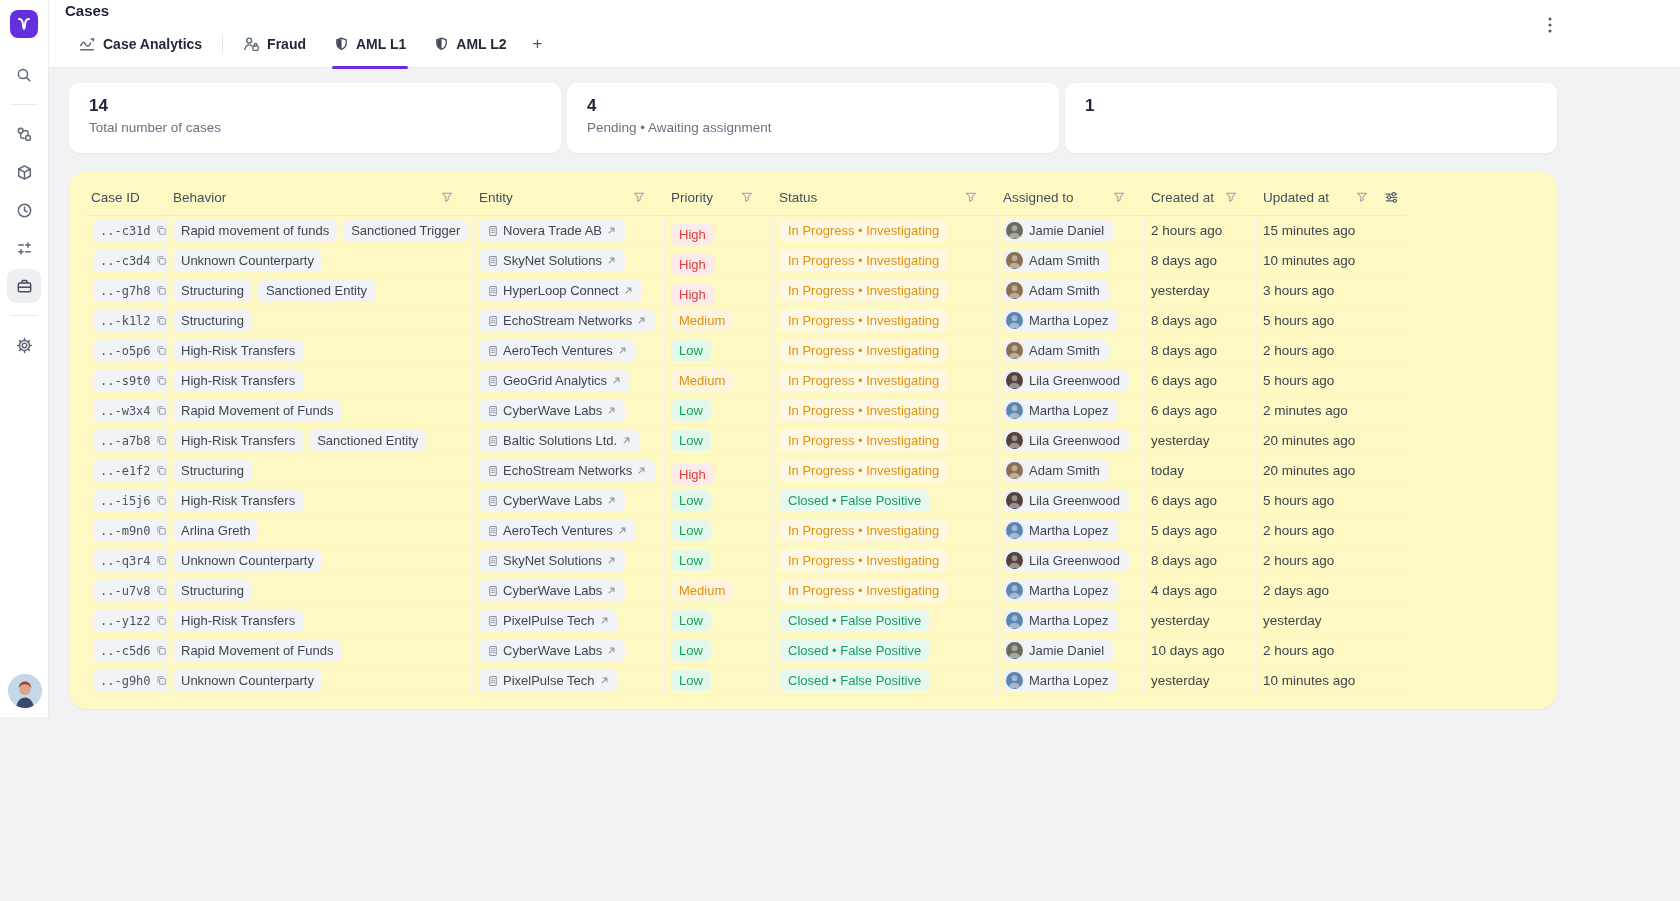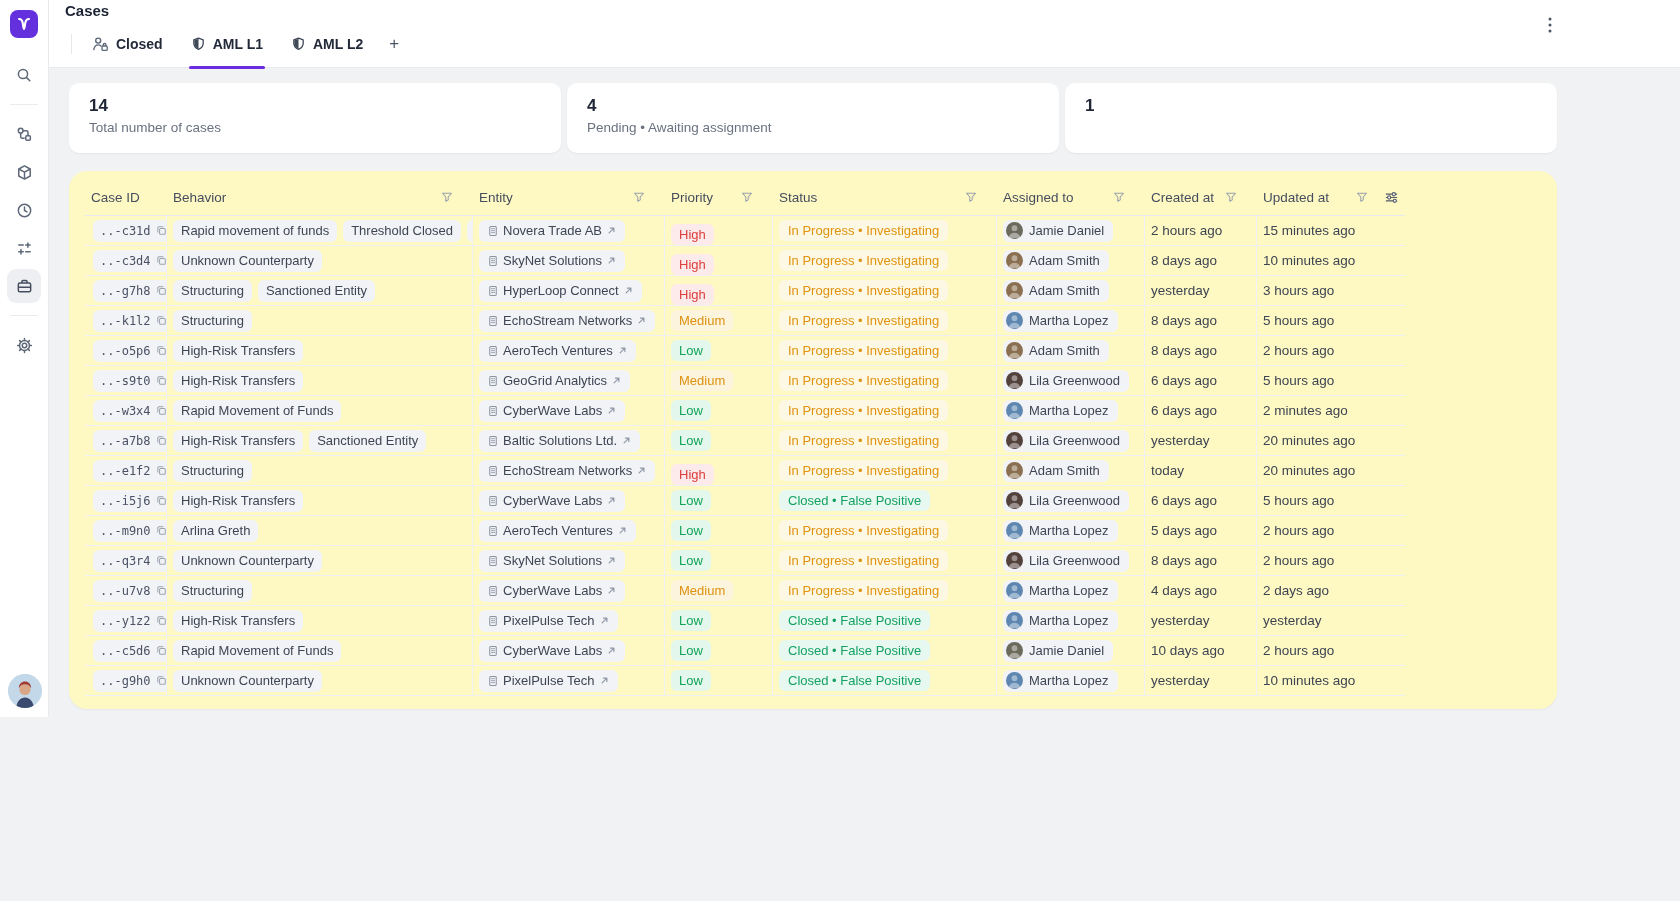--- a/index.html
+++ b/index.html
@@ -165,31 +165,41 @@
       <div class="kebab">
         <svg width="4" height="16" viewBox="0 0 4 16">
             <circle cx="2" cy="2" r="1.5" fill="#4d5665"></circle>
             <circle cx="2" cy="8" r="1.5" fill="#4d5665"></circle>
             <circle cx="2" cy="14" r="1.5" fill="#4d5665"></circle>
           </svg>
       </div>
     </header>
 
     <nav class="tabbar">
+      <div class="tab">
+        <span class="ticon">
+          <svg width="17" height="15" viewBox="0 0 17 15">
+              <path d="M1.8 8.6C3.6 4.4 4.8 4.3 6.5 7.2s3.2 3 5-1.2" fill="none" stroke="#5d6878" stroke-width="1.5" stroke-linecap="round"></path>
+              <path d="M1.8 12.8h12.7" stroke="#5d6878" stroke-width="1.5" stroke-linecap="round"></path>
+              <path d="M12.2 2.2l2.4-.6-.5 2.4" fill="none" stroke="#5d6878" stroke-width="1.4" stroke-linecap="round" stroke-linejoin="round"></path>
+            </svg>
+        </span>
+        <span>Case Analytics</span>
+      </div>
       <div class="tabdiv"></div>
       <div class="tab">
         <span class="ticon">
           <svg width="17" height="16" viewBox="0 0 17 16">
               <circle cx="6.2" cy="4.6" r="2.5" fill="none" stroke="#5d6878" stroke-width="1.4"></circle>
               <path d="M1.8 13.6c.6-3.1 2.3-4.7 4.4-4.7 1.1 0 2 .4 2.8 1.1" fill="none" stroke="#5d6878" stroke-width="1.4" stroke-linecap="round"></path>
               <rect x="10" y="10" width="5.2" height="4.4" rx="1" fill="none" stroke="#5d6878" stroke-width="1.3"></rect>
               <path d="M11.2 10V8.9a1.4 1.4 0 012.8 0V10" fill="none" stroke="#5d6878" stroke-width="1.3"></path>
             </svg>
         </span>
-        <span>Closed</span>
+        <span>Fraud</span>
       </div>
       <div class="tab active">
         <span class="ticon">
           <svg width="15" height="16" viewBox="0 0 16 16">
               <path d="M8 1.8l5 1.8v3.5c0 3.2-2 5.4-5 6.6-3-1.2-5-3.4-5-6.6V3.6z" fill="none" stroke="#3f4857" stroke-width="1.4" stroke-linejoin="round"></path>
               <path d="M8 2.3v11c-2.7-1.2-4.4-3.2-4.4-6.2V3.9z" fill="#3f4857"></path>
             </svg>
         </span>
         <span>AML L1</span>
       </div>
@@ -299,21 +309,21 @@
                   <span style="display: inline-flex;">
                     <svg width="11" height="11" viewBox="0 0 12 12">
                       <rect x="3.9" y="3.9" width="6.2" height="6.2" rx="1.2" fill="none" stroke="#9aa2ae" stroke-width="1.1"></rect>
                       <path d="M8.1 2H3.3A1.3 1.3 0 002 3.3v4.8" fill="none" stroke="#9aa2ae" stroke-width="1.1"></path>
                     </svg>
                   </span>
                 </span>
               </div>
               <div class="td" style="width: 306px;">
                 <span class="chip">Rapid movement of funds</span>
-                <span class="chip">Threshold Closed</span>
+                <span class="chip">Sanctioned Trigger</span>
                 <span class="chip clipped">Jurisc</span>
               </div>
               <div class="td" style="width: 192px;">
                 <span class="chip entity-chip">
                   <span style="display: inline-flex;">
                     <svg width="12" height="12" viewBox="0 0 14 14">
                       <rect x="3.2" y="1.8" width="7.6" height="10.4" rx="1" fill="none" stroke="#8b93a1" stroke-width="1.2"></rect>
                       <path d="M5.3 4.3h1.1M7.7 4.3h1.1M5.3 6.6h1.1M7.7 6.6h1.1M5.3 8.9h1.1M7.7 8.9h1.1" stroke="#8b93a1" stroke-width="1.1" stroke-linecap="round"></path>
                     </svg>
                   </span>

